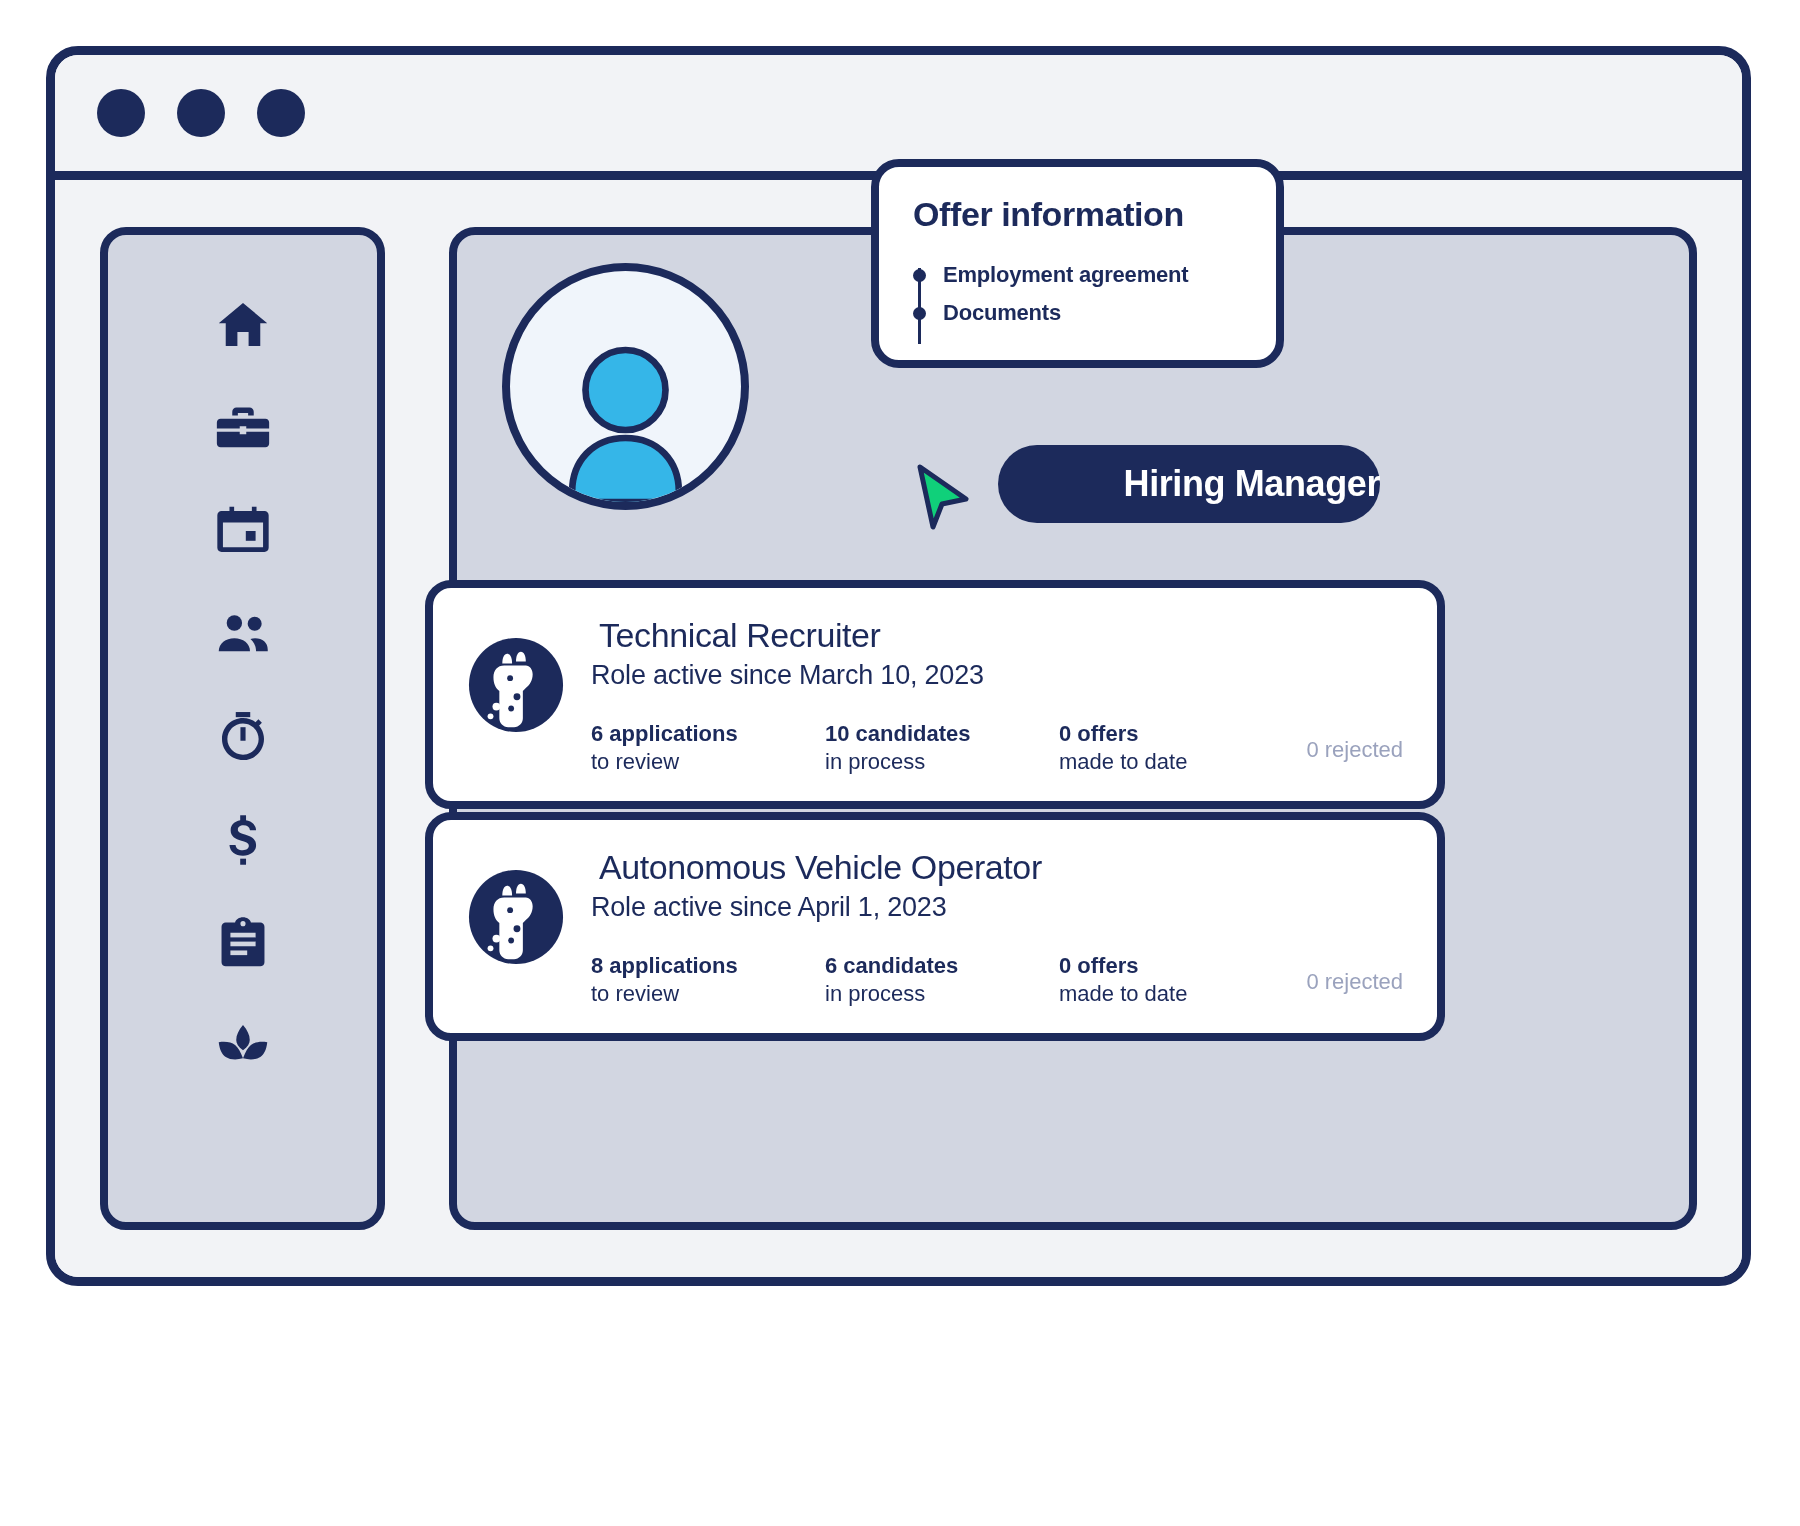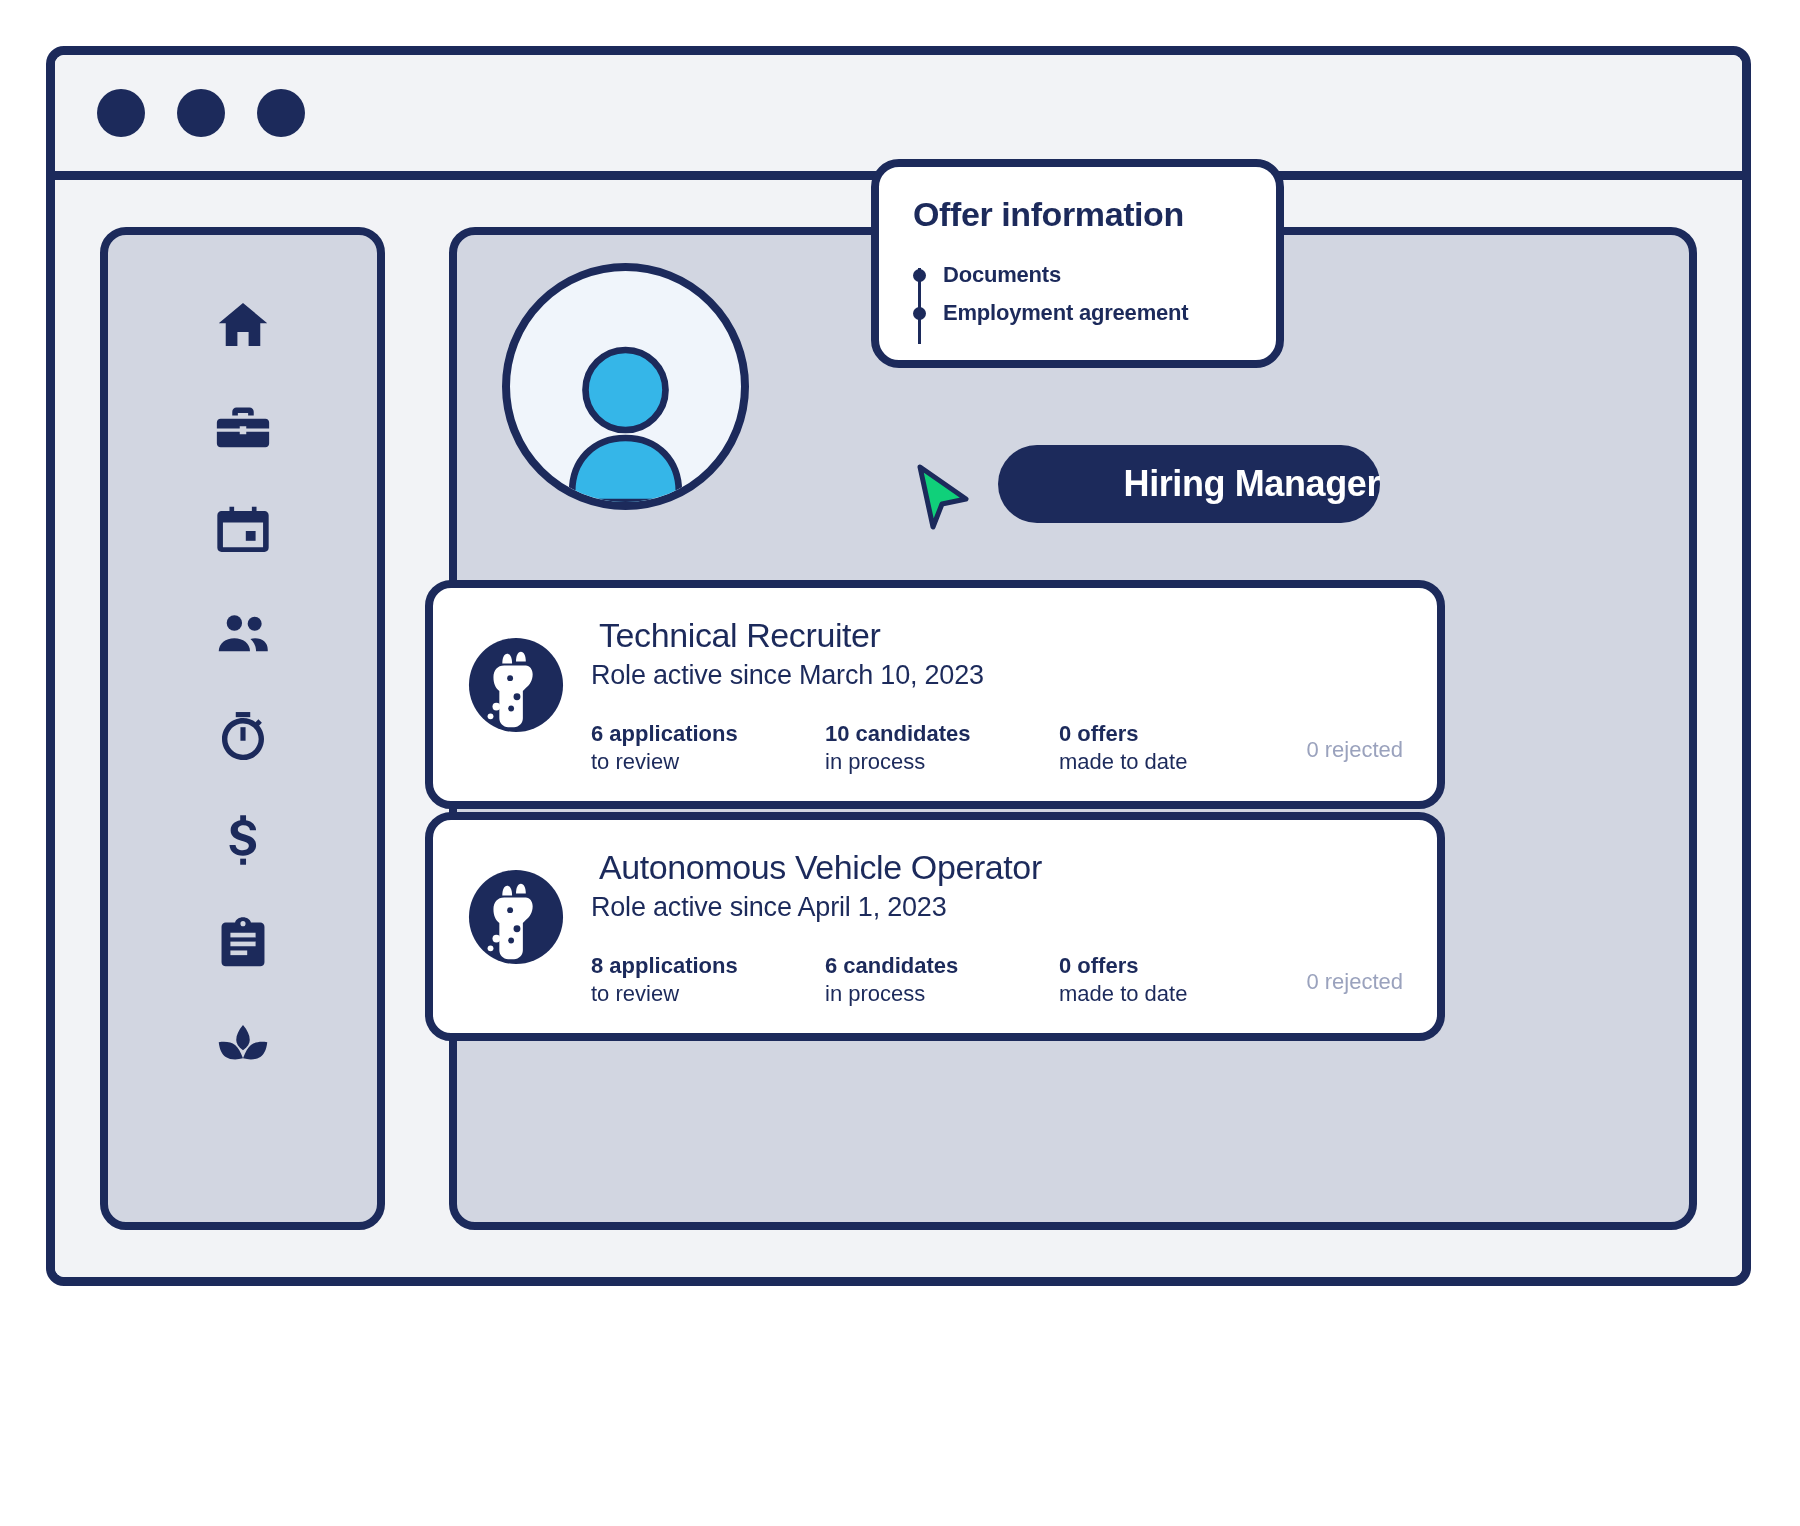--- a/index.html
+++ b/index.html
@@ -14,21 +14,21 @@
 
   
   .window {
     position: absolute;
     left: 46px;
     top: 46px;
     width: 1705px;
     height: 1240px;
     background: #f2f3f6;
     border: 9px solid #1c2a5b;
-    border-radius: 18px;
+    border-radius: 32px;
     overflow: hidden;
   }
 
   .titlebar {
     position: relative;
     height: 125px;
     background: #f2f3f6;
     border-bottom: 9px solid #1c2a5b;
     display: flex;
     align-items: center;
@@ -373,22 +373,22 @@
               <circle cx="50" cy="36" r="30" fill="#35b6e8" stroke="#1c2a5b" stroke-width="5"></circle>
               <path d="M50 72c-25 0-40 18-40 40v8h80v-8c0-22-15-40-40-40z" fill="#35b6e8" stroke="#1c2a5b" stroke-width="5"></path>
             </svg>
           </span>
         </div>
 
         <div class="offer-card">
           <div class="offer-title">Offer information</div>
           <div class="offer-list">
             <span class="spine"></span>
+            <div class="offer-item">Employment agreement</div>
             <div class="offer-item">Documents</div>
-            <div class="offer-item">Employment agreement</div>
           </div>
         </div>
 
         <div class="cursor">
           <svg viewBox="0 0 56 70" aria-hidden="true">
             <path d="M5 4 L51 36 L27 41 L18 64 Z" fill="#10d07a" stroke="#1c2a5b" stroke-width="5" stroke-linejoin="round"></path>
           </svg>
         </div>
 
         <div class="pill">

